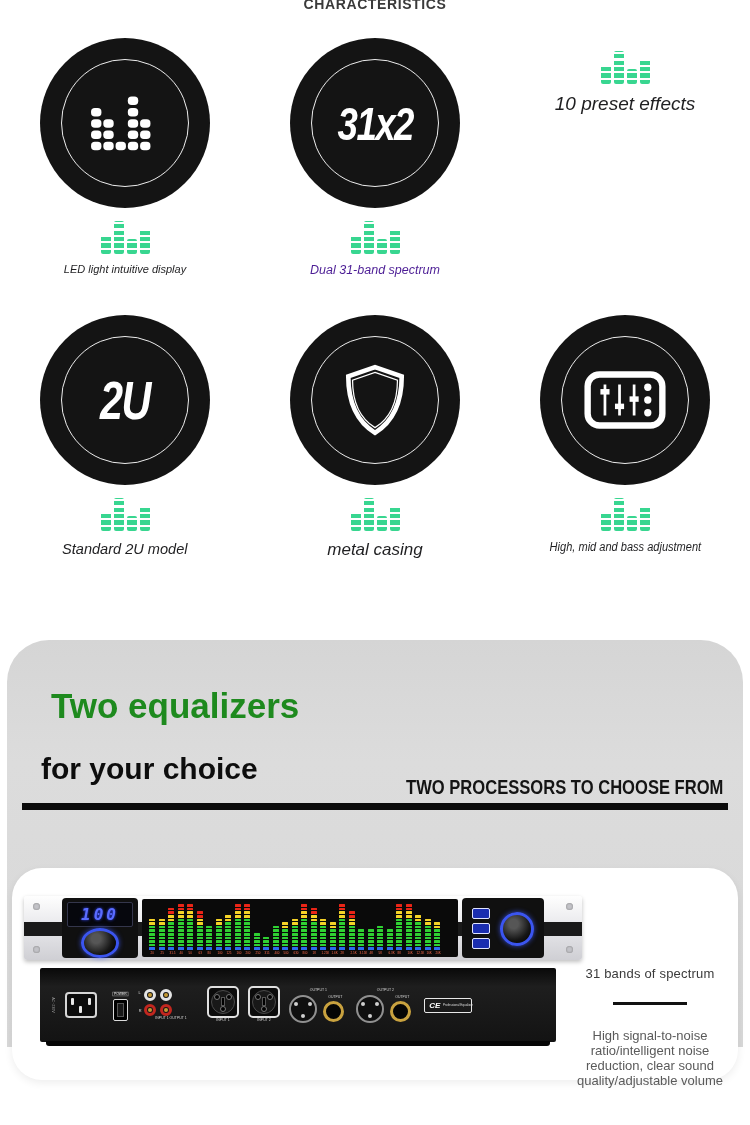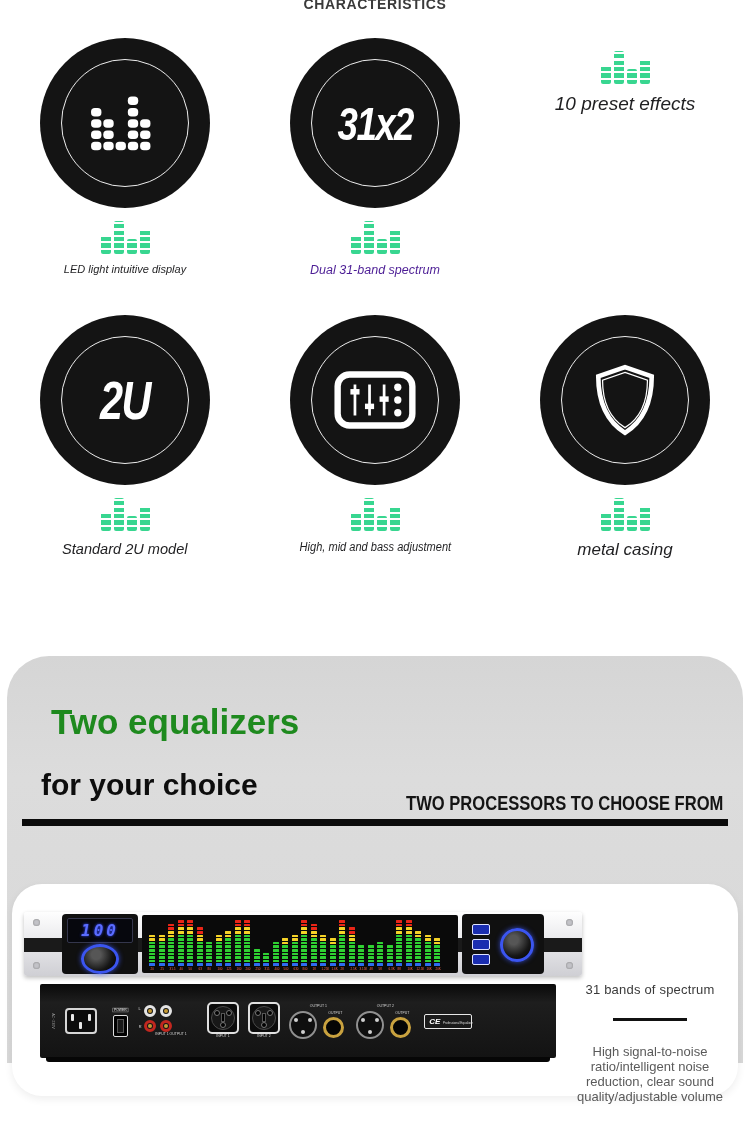--- a/index.html
+++ b/index.html
@@ -28,21 +28,21 @@
 
   .feat-label{margin-top:9px;color:#1f1f21;}
   .fl0{font-size:11px;}
   .fl1{font-size:12.5px;color:#4c1d95;}
   .fl2{font-size:19px;}
   .fl3{font-size:15.5px;display:inline-block;transform:scaleX(.94);}
   .fl4{font-size:12px;display:inline-block;transform:scaleX(.92);}
   .fl5{font-size:17px;}
 
   
-  .gray-card{position:absolute;left:7px;right:7px;top:656px;height:407px;
+  .gray-card{position:absolute;left:7px;right:7px;top:640px;height:407px;
              background:linear-gradient(180deg,#d5d5d5,#dcdcdc 30%,#d8d8d8);
              border-radius:42px 42px 0 0;}
   .headline-accent{position:absolute;left:44px;top:46px;font-size:35px;font-weight:700;color:#1e8a1e;}
   .headline-secondary{position:absolute;left:34px;top:112px;font-size:30px;font-weight:600;color:#0d0d0d;}
   .tagline{position:absolute;right:20px;top:136px;font-size:19.5px;font-weight:800;color:#141414;
            transform:scaleX(.85);transform-origin:right center;white-space:nowrap;}
   .divider-bar{position:absolute;left:15px;right:15px;top:163px;height:7px;background:#0b0b0b;}
 
   
   .product-card{position:absolute;left:5px;right:5px;top:228px;height:212px;background:#fff;
@@ -126,21 +126,21 @@
   .combo-inner i:nth-child(3){left:8px;bottom:1px;}
   .combo-inner::after{content:'';position:absolute;left:9px;top:6px;width:2.5px;height:7px;background:#000;border:1px solid #555;}
   .outgrp{flex:none;text-align:center;}
   .outrow{display:flex;align-items:center;gap:6px;margin-top:1px;}
   .xlr{width:24px;height:24px;border-radius:50%;background:#0f0f0f;border:2px solid #909090;position:relative;box-sizing:content-box;}
   .xlr i{position:absolute;width:4px;height:4px;border-radius:50%;background:#cfcfcf;}
   .xlr i:nth-child(1){left:3px;top:5px;}
   .xlr i:nth-child(2){right:3px;top:5px;}
   .xlr i:nth-child(3){left:10px;bottom:3px;}
   .jack{width:15px;height:15px;border-radius:50%;border:3.5px solid #c9a23f;background:#050505;}
-  .ce{flex:none;border:1px solid #e8e8e8;border-radius:2px;padding:2px 4px;display:flex;align-items:flex-end;gap:3px;}
+  .ce{flex:none;border:1px solid #e8e8e8;border-radius:2px;padding:2px 4px;display:flex;align-items:center;gap:3px;}
   .ce-mark{color:#fff;font-size:8px;font-weight:700;font-style:italic;}
   .ce-sub{font-size:6px;color:#ddd;transform:scale(.5);transform-origin:left center;white-space:nowrap;width:24px;}
 
   
   .pinfo{position:absolute;right:8px;top:54px;width:160px;text-align:center;}
   .pinfo-title{font-size:13px;color:#3a3a3a;letter-spacing:.2px;margin-top:44px;}
   .pinfo-divider{width:74px;height:3px;background:#111;margin:21px auto 0;}
   .pinfo-line{font-size:13px;color:#5a5a5a;}
   .pl1{margin-top:23px;}
   .pl2{}
@@ -215,56 +215,56 @@
         <i class="c1"></i>
         <i class="c2"></i>
         <i class="c3"></i>
         <i class="c4"></i>
       </span>
     <span class="feat-label fl3">Standard 2U model</span>
   </div>
 
   <div class="feat-cell">
     <div class="circle">
+      <svg width="66" height="74" viewBox="0 0 64 72">
+        <path d="M32 4 L58 13 C58 40 48 58 32 68 C16 58 6 40 6 13 Z" fill="none" stroke="#fff" stroke-width="4.5"></path>
+        <path d="M32 4 L58 13 C58 40 48 58 32 68 C16 58 6 40 6 13 Z" fill="none" stroke="#fff" stroke-width="1.4" transform="translate(32,36) scale(0.84) translate(-32,-36)"></path>
+      </svg>
+    </div>
+    <span class="mini-eq">
+        <i class="c1"></i>
+        <i class="c2"></i>
+        <i class="c3"></i>
+        <i class="c4"></i>
+      </span>
+    <span class="feat-label fl5">metal casing</span>
+  </div>
+
+  <div class="feat-cell">
+    <div class="circle">
       <svg width="82" height="60" viewBox="0 0 90 64">
         <rect x="4" y="4" width="82" height="56" rx="13" fill="none" stroke="#fff" stroke-width="7"></rect>
         <line x1="23" y1="15" x2="23" y2="49" stroke="#fff" stroke-width="3"></line>
         <rect x="18" y="20" width="10" height="6" fill="#fff"></rect>
         <line x1="39" y1="15" x2="39" y2="49" stroke="#fff" stroke-width="3"></line>
         <rect x="34" y="36" width="10" height="6" fill="#fff"></rect>
         <line x1="55" y1="15" x2="55" y2="49" stroke="#fff" stroke-width="3"></line>
         <rect x="50" y="28" width="10" height="6" fill="#fff"></rect>
         <circle cx="70" cy="18" r="4" fill="#fff"></circle>
         <circle cx="70" cy="32" r="4" fill="#fff"></circle>
         <circle cx="70" cy="46" r="4" fill="#fff"></circle>
       </svg>
     </div>
     <span class="mini-eq">
         <i class="c1"></i>
         <i class="c2"></i>
         <i class="c3"></i>
         <i class="c4"></i>
       </span>
     <span class="feat-label fl4">High, mid and bass adjustment</span>
-  </div>
-
-  <div class="feat-cell">
-    <div class="circle">
-      <svg width="66" height="74" viewBox="0 0 64 72">
-        <path d="M32 4 L58 13 C58 40 48 58 32 68 C16 58 6 40 6 13 Z" fill="none" stroke="#fff" stroke-width="4.5"></path>
-        <path d="M32 4 L58 13 C58 40 48 58 32 68 C16 58 6 40 6 13 Z" fill="none" stroke="#fff" stroke-width="1.4" transform="translate(32,36) scale(0.84) translate(-32,-36)"></path>
-      </svg>
-    </div>
-    <span class="mini-eq">
-        <i class="c1"></i>
-        <i class="c2"></i>
-        <i class="c3"></i>
-        <i class="c4"></i>
-      </span>
-    <span class="feat-label fl5">metal casing</span>
   </div>
 
 </div>
 
 <div class="gray-card">
   <div class="headline-accent">Two equalizers</div>
   <div class="headline-secondary">for your choice</div>
   <div class="tagline">TWO PROCESSORS TO CHOOSE FROM</div>
   <div class="divider-bar"></div>
 

